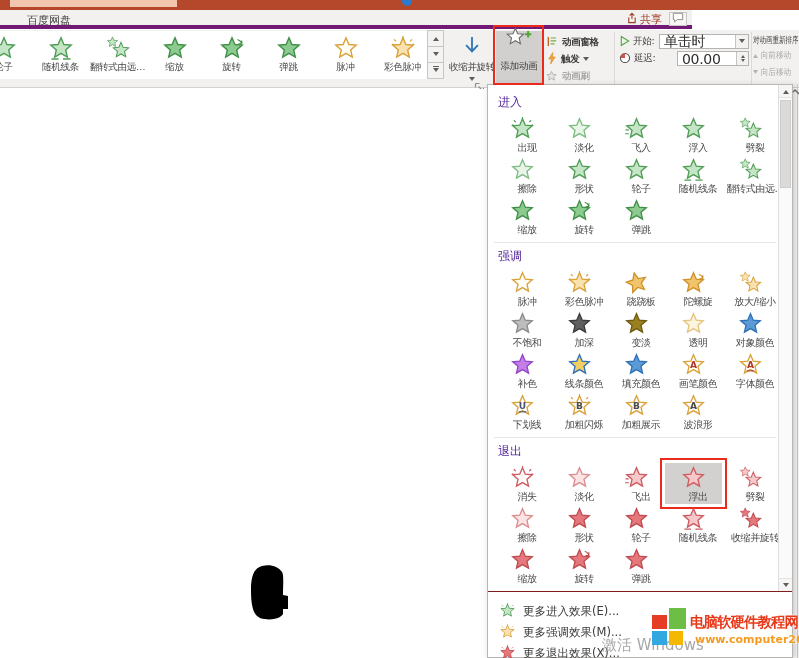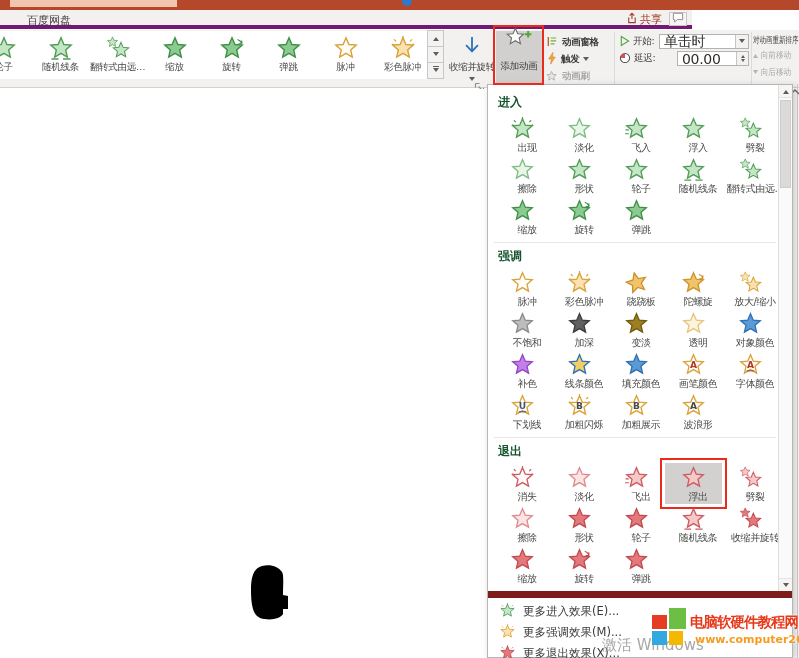--- a/index.html
+++ b/index.html
@@ -60,35 +60,35 @@
   
   .canvas { position:absolute; left:0; top:89px; width:799px; height:569px; background:#fff; }
   .blob { position:absolute; left:246px; top:474px; }
 
   .win-vline { position:absolute; left:797px; top:84px; width:1px; height:574px; background:#d2cfcd; }
   .collapse-chev { position:absolute; left:789px; top:87px; z-index:1; }
 
   
   .panel { position:absolute; left:487px; top:84px; width:306px; height:574px; background:#fff; border:1px solid #b8b6b4; box-shadow:3px 3px 8px rgba(0,0,0,.22); z-index:2; }
   .panel-scroll { position:absolute; left:0; top:0; right:14px; height:506px; overflow:hidden; padding:4px 0 0 6px; }
-  .sec-title { font-size:12px; font-weight:bold; color:#14532d; margin:5px 0 3px 4px; }
+  .sec-title { font-size:12px; font-weight:normal; color:#4c1d95; margin:5px 0 3px 4px; }
   .sec-sep { border-top:1px solid #e8e6e5; margin:5px 2px 0 0; }
   .grid { display:flex; flex-wrap:wrap; width:288px; }
   .cell { width:57px; height:41px; display:flex; flex-direction:column; align-items:center; justify-content:flex-start; position:relative; }
   .cell .ic { height:27px; display:flex; align-items:flex-end; justify-content:center; }
   .cell .lb { font-size:10px; letter-spacing:-0.4px; color:#4a4a49; white-space:nowrap; max-width:57px; overflow:hidden; margin-top:1px;margin-left:9px; }
   .cell.selected { background:#d3d1d0; outline:2px solid #ea2a1c; outline-offset:3px; }
 
   .p-scrollbar { position:absolute; right:0; top:0; width:14px; height:506px; border-left:1px solid #e0dedd; background:#fbfafa; }
   .sb-btn { position:absolute; left:0; width:13px; height:13px; display:flex; align-items:center; justify-content:center; background:#f7f5f4; }
   .sb-up { top:0; border-bottom:1px solid #e6e4e3; }
   .sb-down { bottom:0; border-top:1px solid #e6e4e3; }
   .sb-thumb { position:absolute; left:1px; top:15px; width:11px; height:88px; background:#dcdad9; border:1px solid #cfcdcc; }
 
-  .p-menu { position:absolute; left:0; right:0; top:506px; bottom:0; border-top:7px solid #7f1d1d; padding-top:3px; background:#fff; }
+  .p-menu { position:absolute; left:0; right:0; top:506px; bottom:0; border-top:1px solid #7f1d1d; padding-top:9px; background:#fff; }
   .m-row { height:21px; display:flex; align-items:center; gap:8px; padding-left:12px; font-size:11.5px; color:#3a3a3a; }
 
   
   .activation { position:absolute; left:602px; top:636px; font-size:15px; color:rgba(145,145,145,.8); z-index:4; white-space:nowrap; }
   .watermark { position:absolute; left:652px; top:608px; width:147px; height:46px; z-index:5; }
   .wm-sq { position:absolute; }
   .wm-name { position:absolute; left:38px; top:5px; font-size:14.5px; font-weight:bold; color:#e8391b; letter-spacing:-1px; white-space:nowrap; text-shadow:0 0 2px #fff,0 0 2px #fff; }
   .wm-url { position:absolute; left:43px; top:25px; font-size:11px; font-weight:bold; color:#f59b1f; white-space:nowrap; text-shadow:0 0 2px #fff; }
 </style>
 </head>

